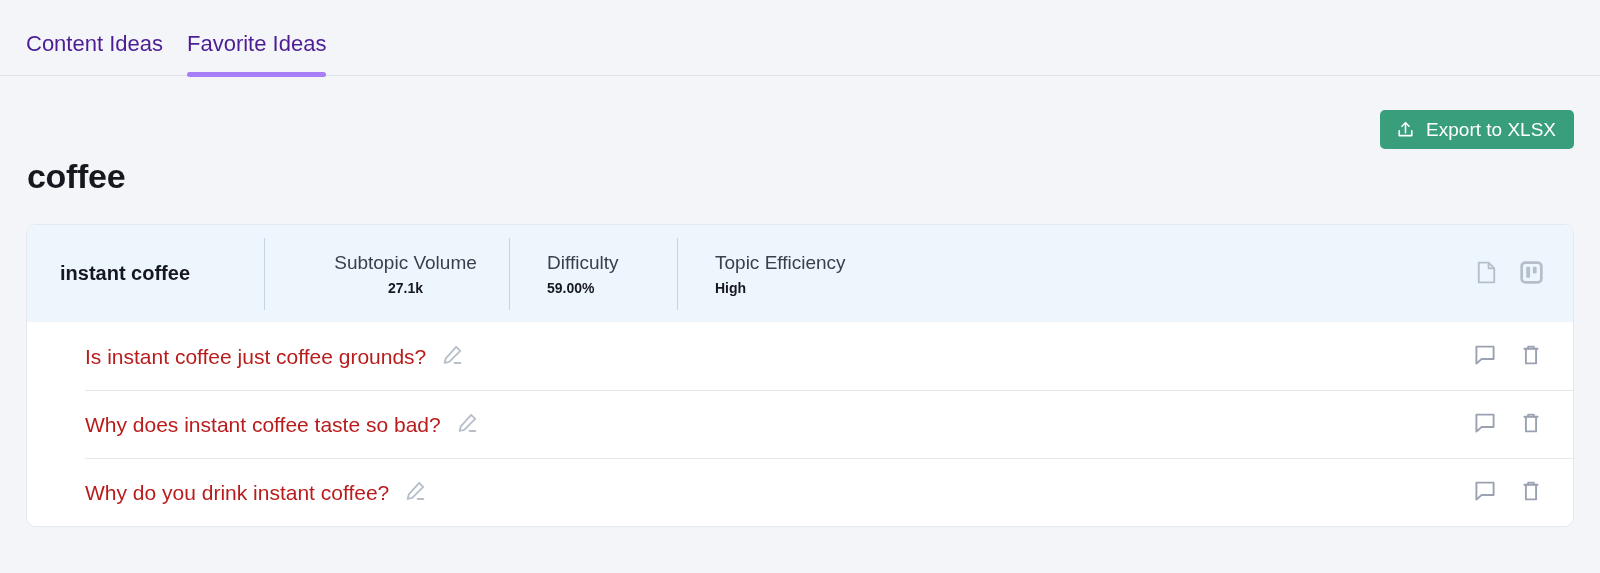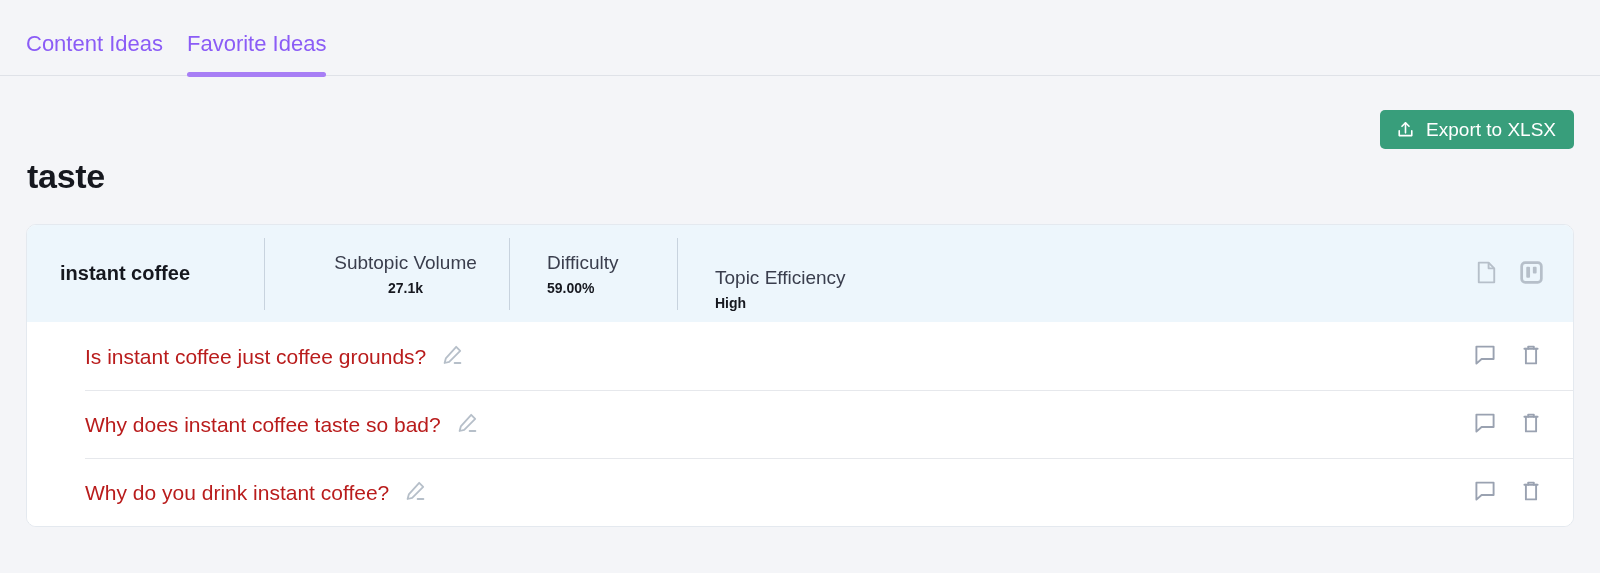--- a/index.html
+++ b/index.html
@@ -14,21 +14,21 @@
   
   .tabbar {
     position: absolute; left: 0; top: 0; width: 1600px; height: 76px;
     border-bottom: 1px solid #dfe2e8;
     background: #f4f5f8;
   }
   .tabs { display: flex; align-items: flex-end; height: 100%; padding-left: 26px; gap: 24px; }
   .tab {
     position: relative;
     font-size: 22px;
-    color: #8b5cf6;
+    color: #4c1d95;
     padding: 0 0 20px 0;
     line-height: 1;
     cursor: pointer;
     white-space: nowrap;
   }
   .tab .tab-underline {
     position: absolute; left: 0; right: 0; bottom: -2px; height: 5px;
     border-radius: 3px; background: transparent;
   }
   .tab.active .tab-underline { background: #a77ef5; }
@@ -80,21 +80,21 @@
     height: 72px;
   }
   .metric::before {
     content: ""; position: absolute; left: 0; top: 0; bottom: 0;
     width: 1px; background: #c8d3de;
   }
   .metric-label { font-size: 19px; color: #3a3e4d; line-height: 1; white-space: nowrap; }
   .metric-value { font-size: 14px; font-weight: bold; color: #16181f; line-height: 1; white-space: nowrap; }
   .m-volume { width: 245px; text-align: center; }
   .m-difficulty { width: 168px; }
-  .m-efficiency { width: 200px; justify-content: flex-end; }
+  .m-efficiency { width: 200px; }
 
   .header-actions {
     margin-left: auto; display: flex; align-items: center; gap: 21px;
   }
   .icon-btn {
     display: flex; align-items: center; justify-content: center;
     width: 24px; height: 24px; cursor: pointer; background: none; border: none; padding: 0;
   }
 
   
@@ -141,21 +141,21 @@
     <span class="up-icon">
       <svg viewBox="0 0 20 20" width="19" height="19" fill="none" stroke="#ffffff" stroke-width="1.7" stroke-linecap="round" stroke-linejoin="round">
         <path d="M10 13.5 V3.2"></path>
         <path d="M6.3 6.6 L10 2.9 L13.7 6.6"></path>
         <path d="M3.4 11.4 V16.4 H16.6 V11.4"></path>
       </svg>
     </span>
     <span>Export to XLSX</span>
   </button>
 
-  <div class="page-title">taste</div>
+  <div class="page-title">coffee</div>
 
   <div class="card">
 
     <div class="card-header">
       <div class="subtopic-name">instant coffee</div>
 
       <div class="metric m-volume">
         <div class="metric-label">Subtopic Volume</div>
         <div class="metric-value">27.1k</div>
       </div>

